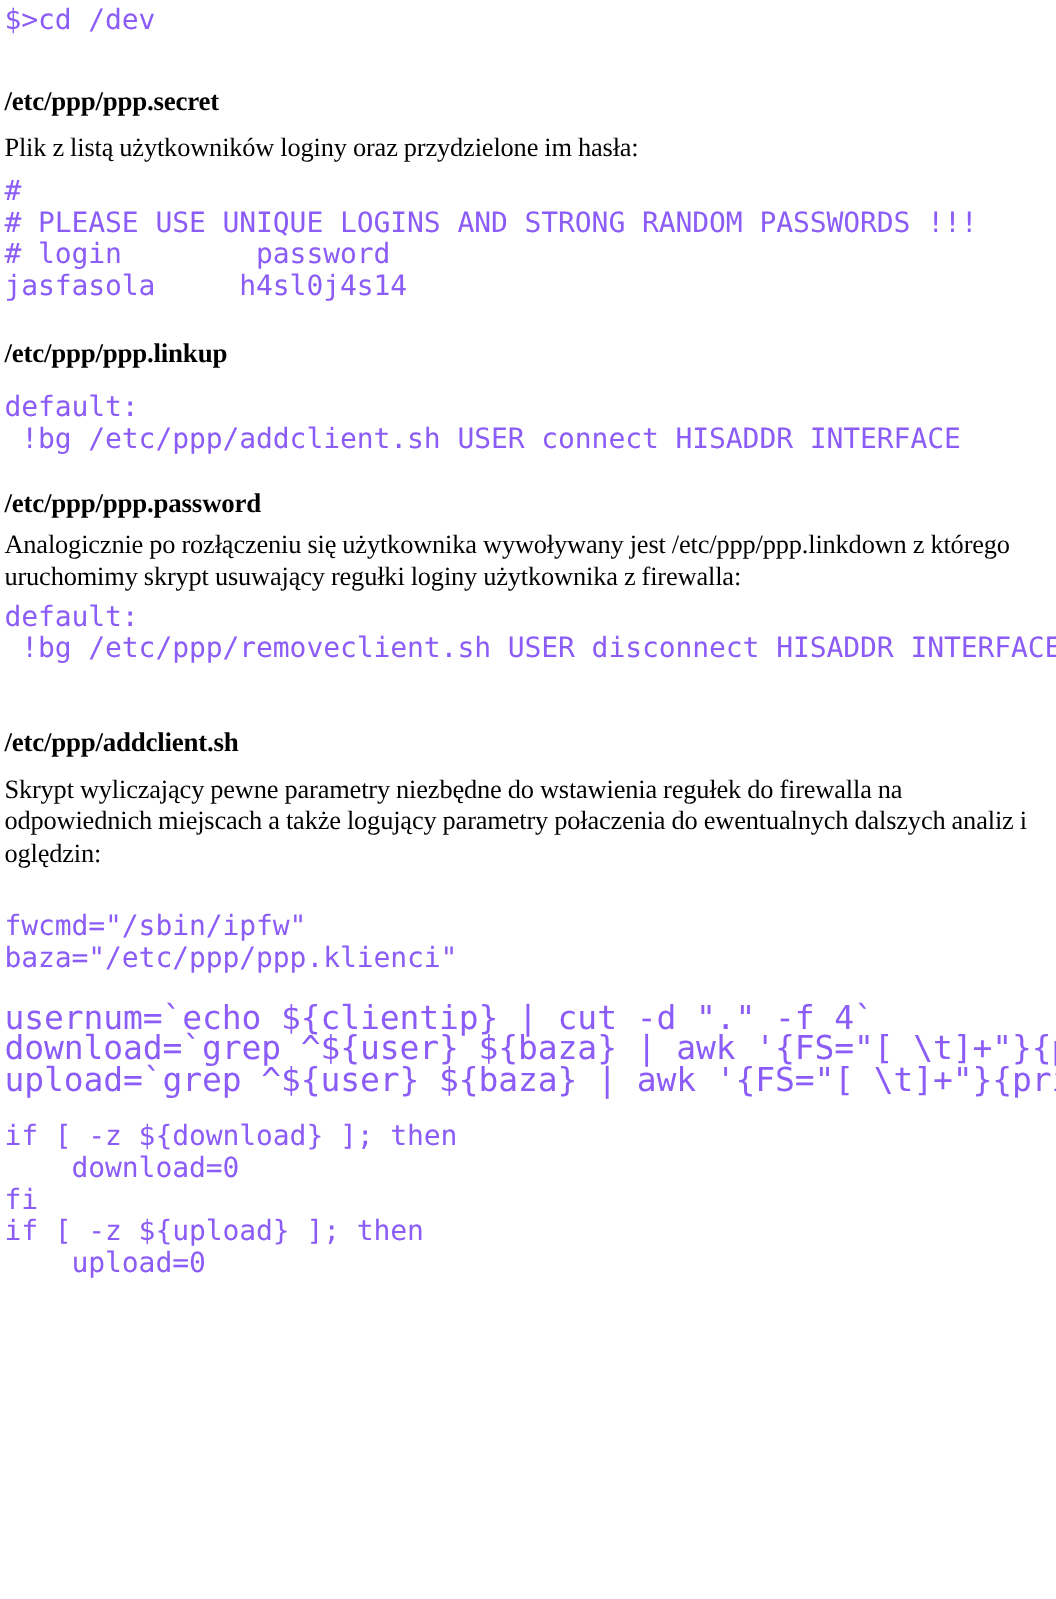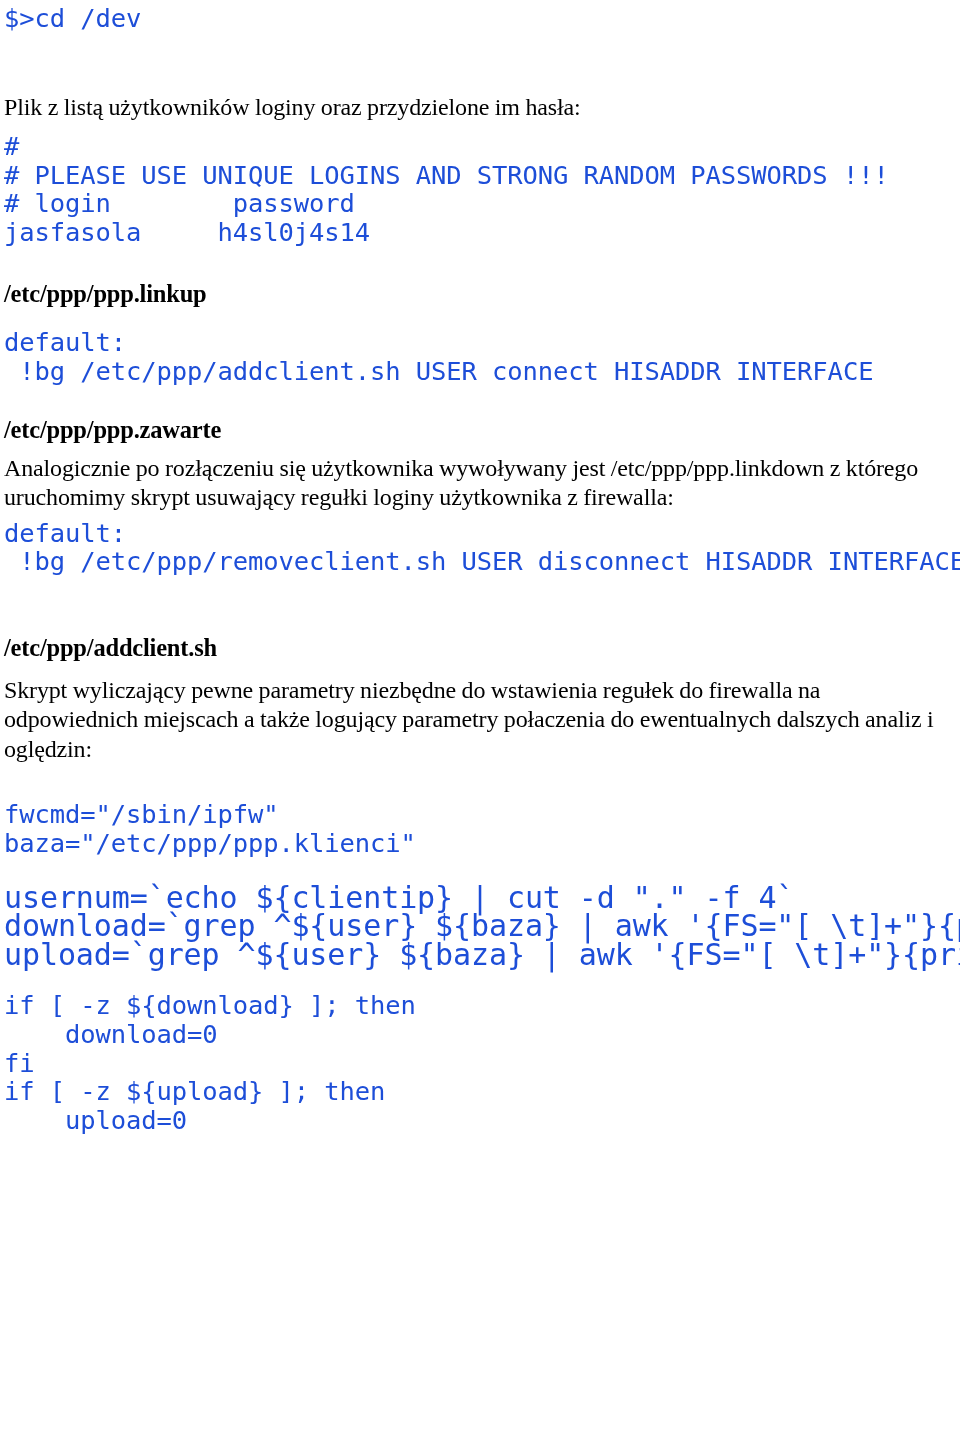--- a/index.html
+++ b/index.html
@@ -24,21 +24,21 @@
     overflow: hidden;
   }
 
   
   .code {
     font-family: "DejaVu Sans Mono", "Liberation Mono", monospace;
     font-size: 25.5px;
     line-height: 28.6px;
     white-space: pre;
     letter-spacing: -0.1px;
-    color: #1d4ed8;
+    color: #8b5cf6;
     margin: 0;
   }
   .code-sm {
     font-size: 30px;
     line-height: 28.6px;
   }
 
   
   .heading {
     font-family: "Liberation Serif", "DejaVu Serif", serif;
@@ -73,20 +73,21 @@
 </head>
 <body>
 
 <div class="page">
 
   <pre class="code">$&gt;cd /dev</pre>
 
   <div class="sp-46"></div>
 
   <div>
+    <p class="heading">/etc/ppp/ppp.secret</p>
     <div class="sp-14"></div>
     <p class="para">Plik z listą użytkowników loginy oraz przydzielone im hasła:</p>
     <div class="sp-10"></div>
     <pre class="code">#
 # PLEASE USE UNIQUE LOGINS AND STRONG RANDOM PASSWORDS !!!
 # login        password
 jasfasola     h4sl0j4s14</pre>
   </div>
 
   <div class="sp-34"></div>
@@ -95,21 +96,21 @@
     <p class="heading">/etc/ppp/ppp.linkup</p>
     <div class="sp-14"></div>
     <div class="sp-6"></div>
     <pre class="code">default:
  !bg /etc/ppp/addclient.sh USER connect HISADDR INTERFACE</pre>
   </div>
 
   <div class="sp-30"></div>
 
   <div>
-    <p class="heading">/etc/ppp/ppp.zawarte</p>
+    <p class="heading">/etc/ppp/ppp.password</p>
     <div class="sp-10"></div>
     <p class="para">Analogicznie po rozłączeniu się użytkownika wywoływany jest /etc/ppp/ppp.linkdown z którego uruchomimy skrypt usuwający regułki loginy użytkownika z firewalla:</p>
     <div class="sp-6"></div>
     <pre class="code">default:
  !bg /etc/ppp/removeclient.sh USER disconnect HISADDR INTERFACE</pre>
   </div>
 
   <div class="sp-58"></div>
 
   <div>

